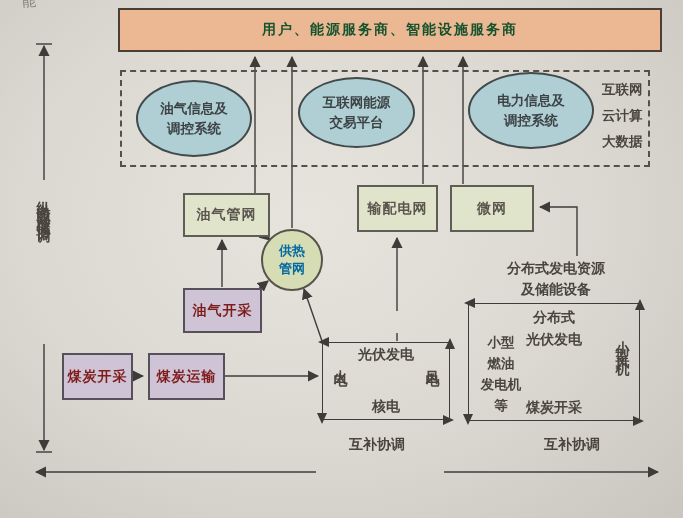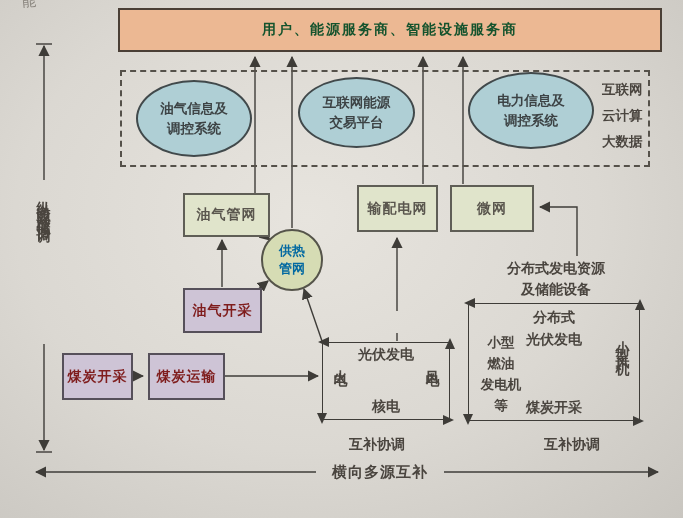--- a/index.html
+++ b/index.html
@@ -144,17 +144,16 @@
 燃油
 发电机
 等</div>
     <div class="abs note vert" style="right:8px;top:26px;letter-spacing:7px;">小型风机</div>
     <div class="abs note" style="left:0;bottom:3px;width:100%;text-align:center;">煤炭开采</div>
   </div>
 
   <div class="abs note" style="left:337px;top:436px;width:80px;text-align:center;">互补协调</div>
   <div class="abs note" style="left:532px;top:436px;width:80px;text-align:center;">互补协调</div>
 
-  <div class="abs note" style="left:318px;top:463px;width:124px;text-align:center;font-size:15px;letter-spacing:1px;">横向多源互补</div>
 
   <div class="abs note vert" style="left:34px;top:190px;letter-spacing:4px;font-size:14px;">纵向源网荷储协调</div>
 
 </div>
 
 </body></html>

